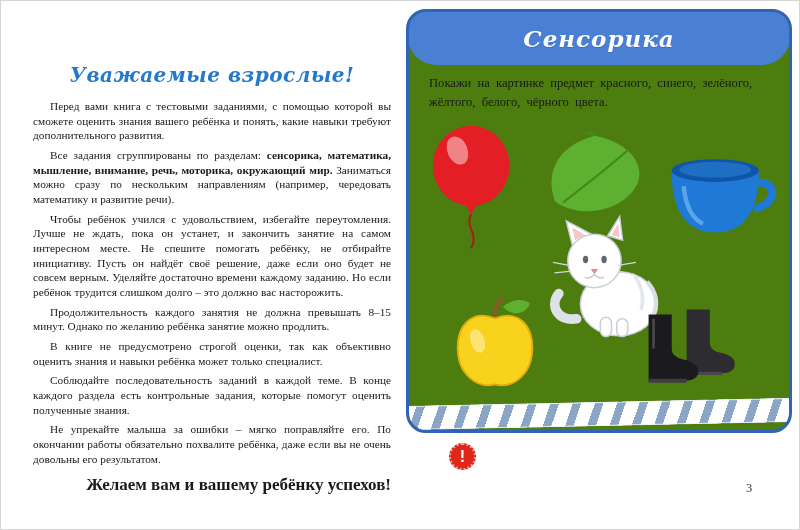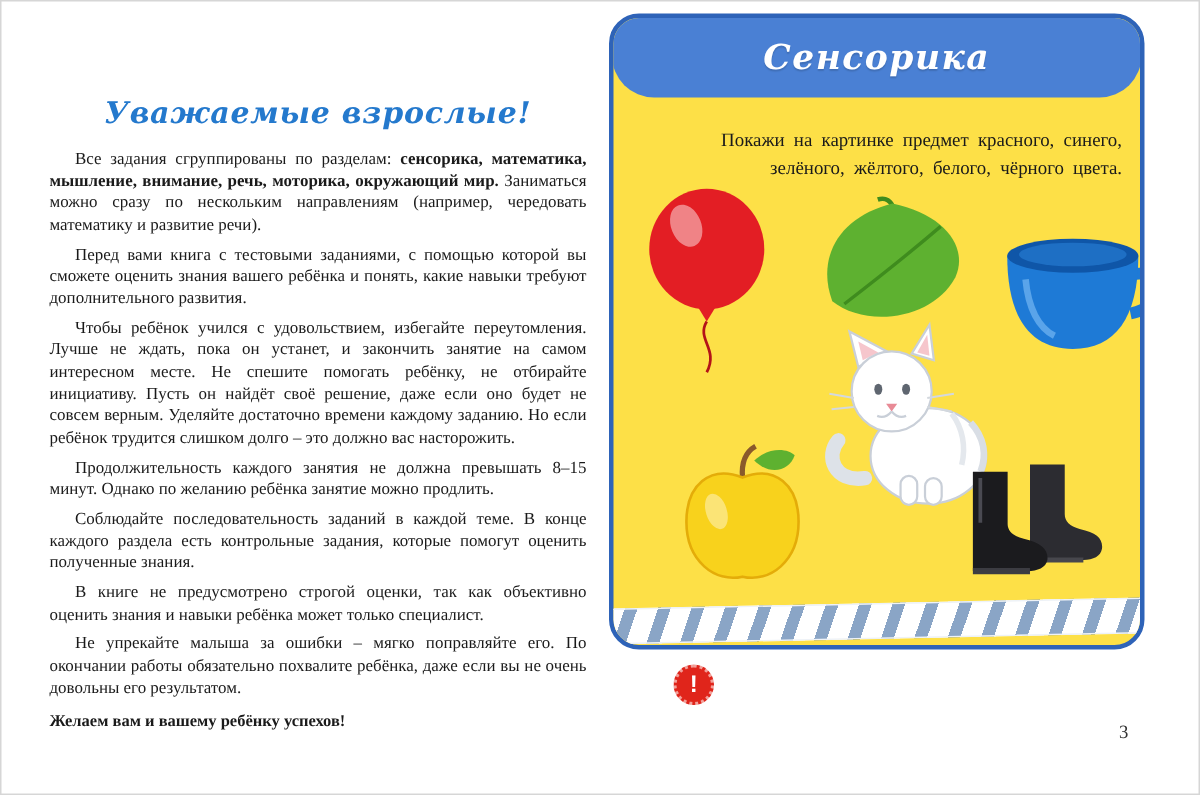--- a/index.html
+++ b/index.html
@@ -14,42 +14,42 @@
     text-align:center;color:var(--heading-blue);
     font-family:"DejaVu Serif", serif;font-style:italic;font-weight:bold;
     font-size:20px;margin:0 0 12px 0;letter-spacing:0.5px;
   }
   .lp-par{
     font-size:11.3px;line-height:1.30;text-align:justify;text-indent:17px;
     margin:0 0 5px 0;
   }
   .lp-bold{font-weight:bold;}
   .lp-closing{
-    text-align:left;font-weight:bold;font-size:11px;margin-top:9px;
+    text-align:right;font-weight:bold;font-size:17px;margin-top:9px;
   }
   
   .frame{
-    position:absolute;left:405px;top:8px;width:357px;height:424px;
-    border:3px solid var(--accent-blue);border-radius:20px;background:#fde047;
+    position:absolute;left:405px;top:8px;width:386px;height:424px;
+    border:3px solid var(--accent-blue);border-radius:20px;background:#4d7c0f;
     box-sizing:border-box;overflow:hidden;
   }
   .frame-header{
     position:absolute;left:-1px;right:-1px;top:-1px;height:54px;
     background:var(--header-blue);
     border-radius:16px 16px 28px 28px;
     display:flex;align-items:center;justify-content:center;
   }
   .frame-header-title{
     color:#fff;font-family:"DejaVu Serif", serif;font-style:italic;
     font-weight:bold;font-size:23px;letter-spacing:1px;
     text-shadow:0 1px 1px rgba(0,0,0,0.15);
   }
   .instruction{
-    position:absolute;left:20px;right:12px;top:62px;text-align:right;
-    font-size:12.6px;line-height:1.5;word-spacing:3px;margin-top:10px;
+    position:absolute;left:20px;right:12px;top:62px;text-align:left;
+    font-size:12.6px;line-height:1.5;word-spacing:3px;
   }
   .pic{position:absolute;}
   .pic svg{width:100%;height:100%;display:block;}
   .pic-balloon{left:16px;top:112px;width:96px;height:126px;}
   .pic-leaf{left:128px;top:118px;width:116px;height:90px;}
   .pic-cup{left:252px;top:138px;width:118px;height:90px;}
   .pic-cat{left:138px;top:198px;width:126px;height:136px;}
   .pic-apple{left:38px;top:282px;width:96px;height:100px;}
   .pic-boots{left:228px;top:290px;width:120px;height:88px;}
   .ribbon{
@@ -77,26 +77,26 @@
     position:absolute;left:745px;top:480px;font-size:12.5px;color:#333;
   }
 </style>
 </head>
 <body>
 
 <div class="spread">
 
   <div class="left-page">
     <h1 class="lp-heading">Уважаемые взрослые!</h1>
+    <p class="lp-par">Перед вами книга с тестовыми заданиями, с помощью которой вы сможете оценить знания вашего ребёнка и понять, какие навыки требуют дополнительного развития.</p>
     <p class="lp-par"><span>Все задания сгруппированы по разделам: </span><span class="lp-bold">сенсорика, математика, мышление, внимание, речь, моторика, окружающий мир.</span><span> Заниматься можно сразу по нескольким направлениям (например, чередовать математику и развитие речи).</span></p>
-    <p class="lp-par">Перед вами книга с тестовыми заданиями, с помощью которой вы сможете оценить знания вашего ребёнка и понять, какие навыки требуют дополнительного развития.</p>
     <p class="lp-par">Чтобы ребёнок учился с удовольствием, избегайте переутомления. Лучше не ждать, пока он устанет, и закончить занятие на самом интересном месте. Не спешите помогать ребёнку, не отбирайте инициативу. Пусть он найдёт своё решение, даже если оно будет не совсем верным. Уделяйте достаточно времени каждому заданию. Но если ребёнок трудится слишком долго – это должно вас насторожить.</p>
     <p class="lp-par">Продолжительность каждого занятия не должна превышать 8–15 минут. Однако по желанию ребёнка занятие можно продлить.</p>
+    <p class="lp-par">В книге не предусмотрено строгой оценки, так как объективно оценить знания и навыки ребёнка может только специалист.</p>
     <p class="lp-par">Соблюдайте последовательность заданий в каждой теме. В конце каждого раздела есть контрольные задания, которые помогут оценить полученные знания.</p>
-    <p class="lp-par">В книге не предусмотрено строгой оценки, так как объективно оценить знания и навыки ребёнка может только специалист.</p>
     <p class="lp-par">Не упрекайте малыша за ошибки – мягко поправляйте его. По окончании работы обязательно похвалите ребёнка, даже если вы не очень довольны его результатом.</p>
     <p class="lp-closing">Желаем вам и вашему ребёнку успехов!</p>
   </div>
 
   <div class="frame">
     <div class="frame-header">
       <span class="frame-header-title">Сенсорика</span>
     </div>
     <div class="instruction">Покажи на картинке предмет красного, синего, зелёного, жёлтого, белого, чёрного цвета.</div>
 

